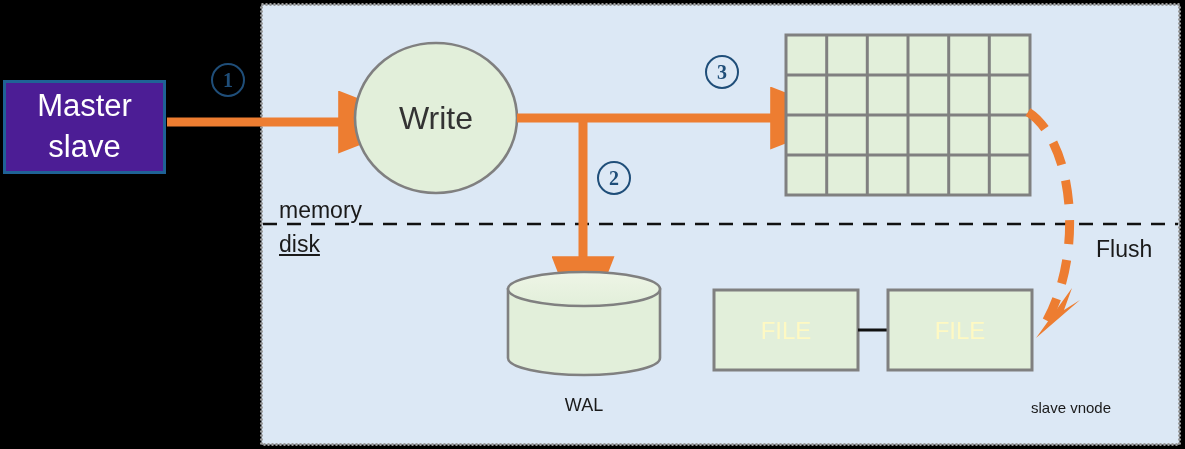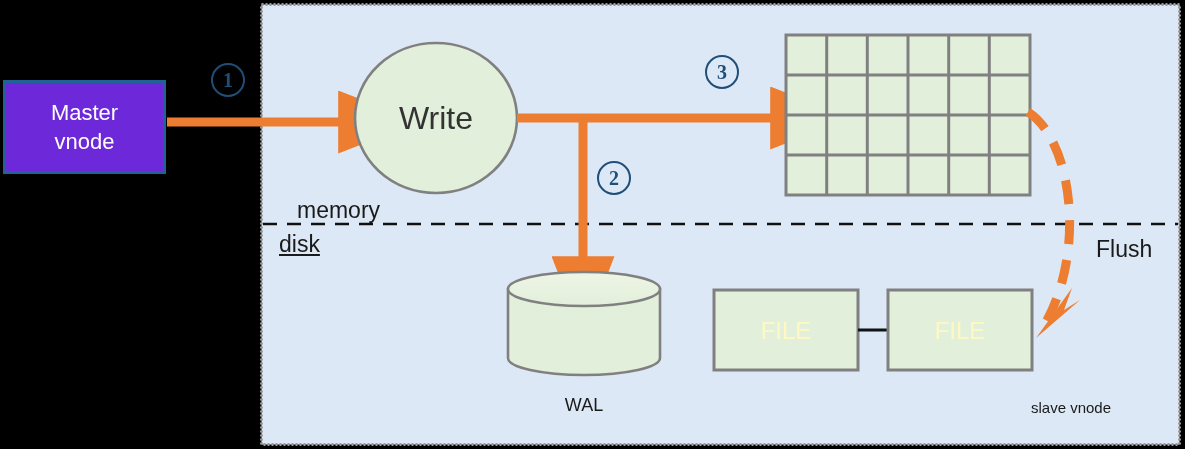--- a/index.html
+++ b/index.html
@@ -28,29 +28,29 @@
     position: absolute;
     white-space: nowrap;
     color: #1a1a1a;
   }
   .master-box {
     position: absolute;
     left: 3px;
     top: 80px;
     width: 163px;
     height: 94px;
-    background: #6d28d9;
+    background: #4c1d95;
     border: 3px solid #1f6296;
     box-sizing: border-box;
     display: flex;
     flex-direction: column;
     align-items: center;
     justify-content: center;
     color: #ffffff;
-    font-size: 22px;
+    font-size: 31px;
     line-height: 1.32;
   }
   .master-line { display: block; }
   .num-badge {
     position: absolute;
     width: 34px;
     height: 34px;
     border: 2.5px solid #1f4e79;
     border-radius: 50%;
     box-sizing: border-box;
@@ -71,21 +71,21 @@
     font-size: 32px;
     color: #333333;
   }
   .file-label {
     position: absolute;
     width: 144px;
     text-align: center;
     font-size: 24px;
     color: #fef9c3;
   }
-  .memory-label { left: 279px; top: 197px; font-size: 23px; margin-left: 18px; }
+  .memory-label { left: 279px; top: 197px; font-size: 23px; }
   .disk-label   { left: 279px; top: 231px; font-size: 23px; text-decoration: underline; }
   .wal-label    { left: 508px; top: 395px; width: 152px; text-align: center; font-size: 18px; }
   .flush-label  { left: 1096px; top: 236px; font-size: 23px; }
   .slave-label  { left: 1031px; top: 399px; font-size: 15px; }
 </style>
 </head>
 <body>
 
 <div id="canvas">
 
@@ -132,21 +132,21 @@
       <ellipse cx="584" cy="289" rx="76" ry="17" fill="url(#cylTopGrad)" stroke="#808080" stroke-width="2.6"></ellipse>
     </g>
 
     <rect x="714" y="290" width="144" height="80" fill="#e2efda" stroke="#808080" stroke-width="3"></rect>
     <line x1="858" y1="330" x2="888" y2="330" stroke="#111111" stroke-width="3"></line>
     <rect x="888" y="290" width="144" height="80" fill="#e2efda" stroke="#808080" stroke-width="3"></rect>
   </svg>
 
   <div class="master-box">
     <span class="master-line">Master</span>
-    <span class="master-line">vnode</span>
+    <span class="master-line">slave</span>
   </div>
 
   <div class="num-badge" style="left:211px; top:63px;">1</div>
   <div class="num-badge" style="left:597px; top:161px;">2</div>
   <div class="num-badge" style="left:705px; top:55px;">3</div>
 
   <div class="write-label">Write</div>
 
   <div class="file-label" style="left:714px; top:317px;">FILE</div>
   <div class="file-label" style="left:888px; top:317px;">FILE</div>

